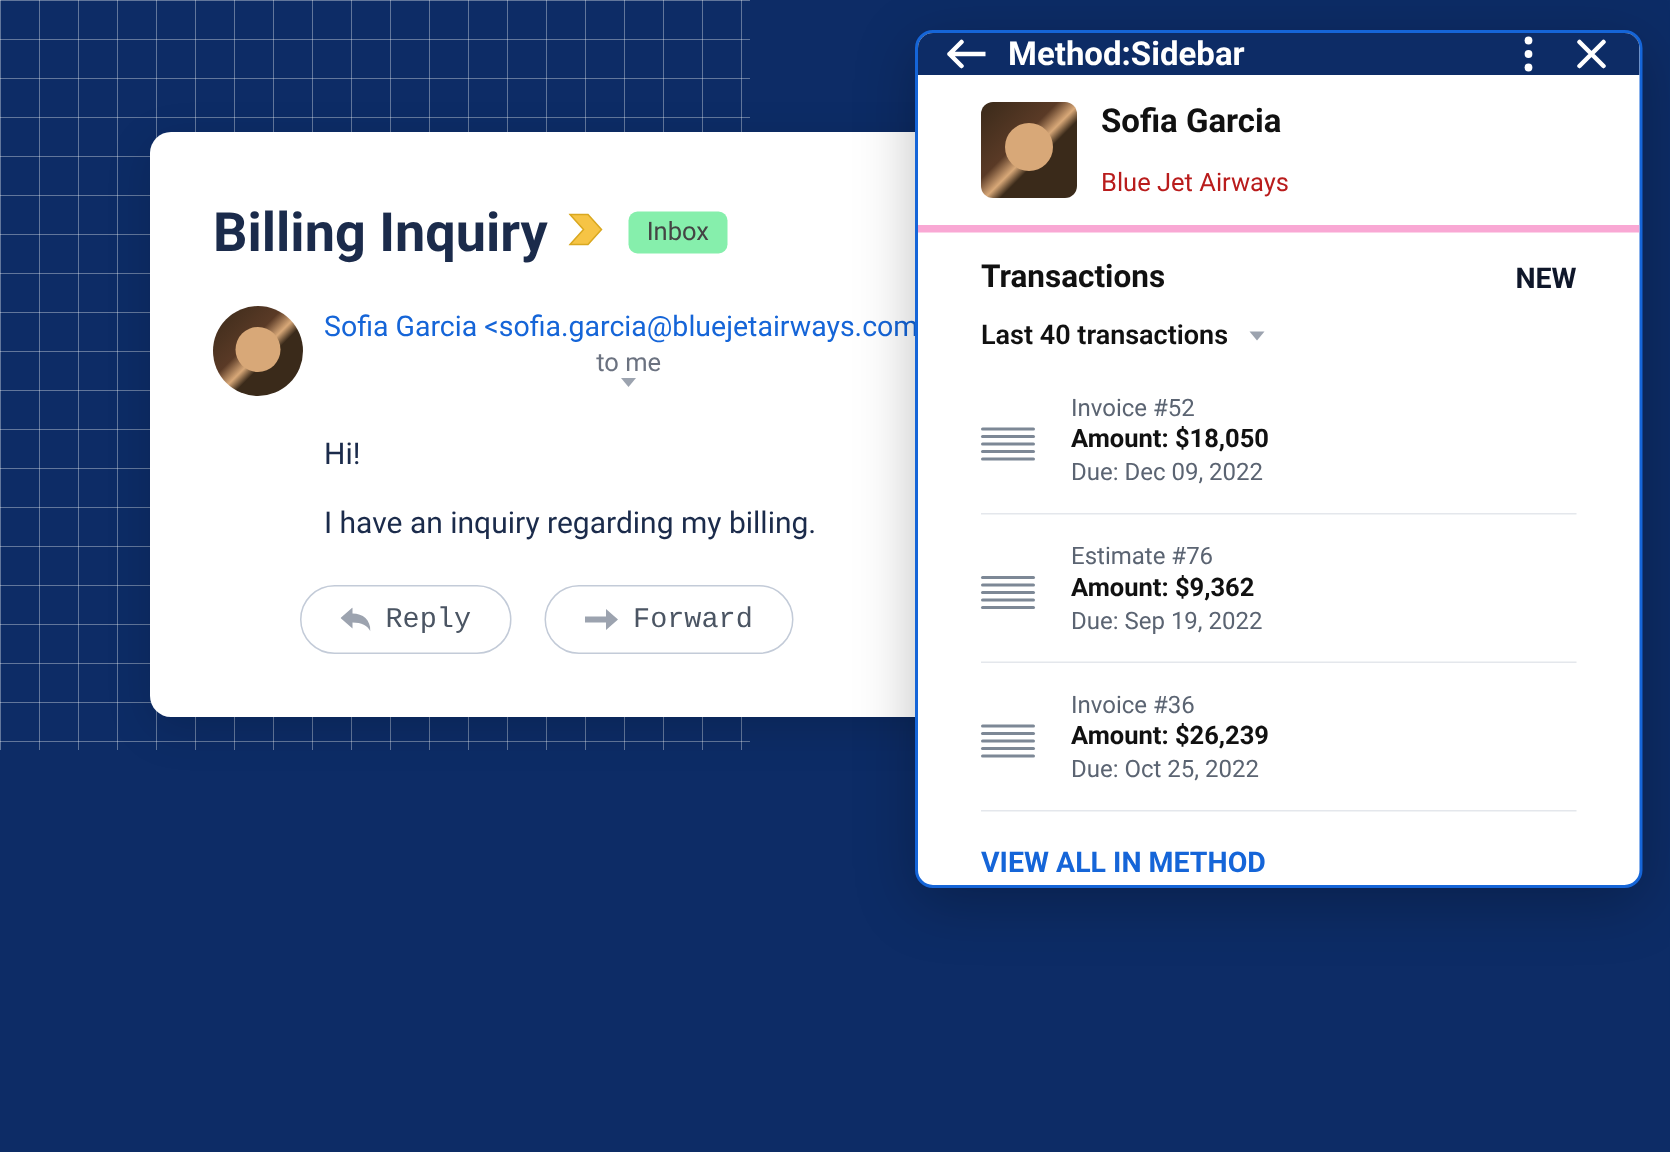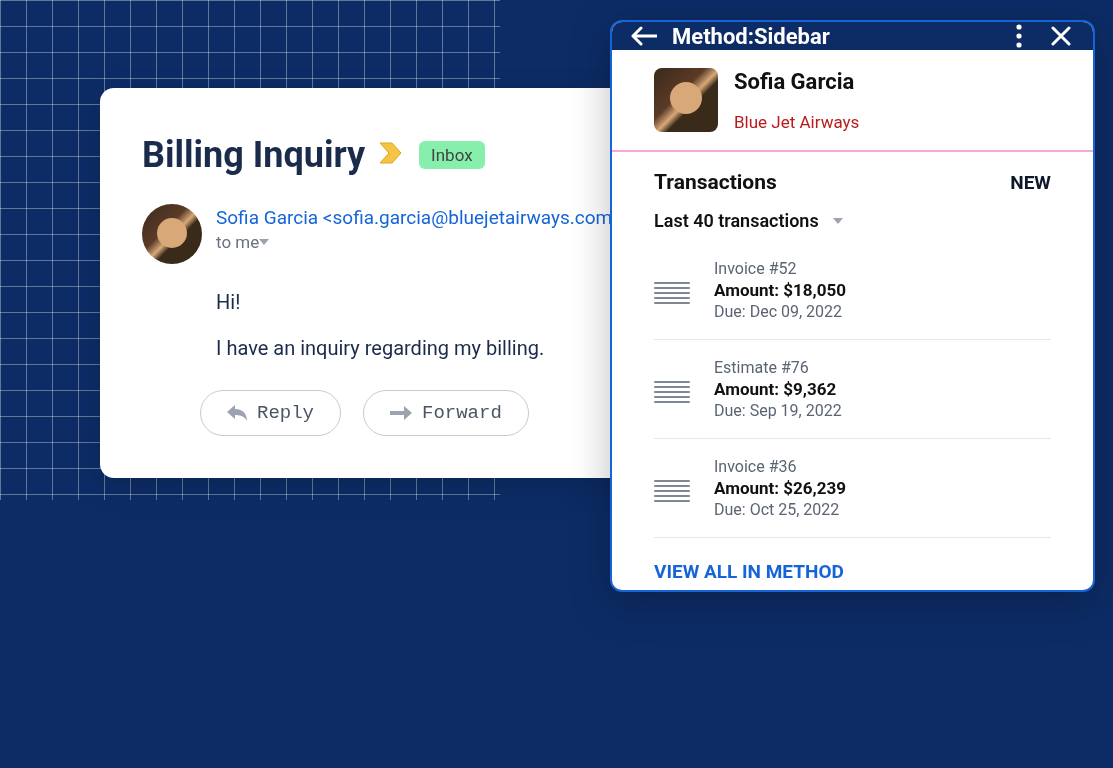--- a/index.html
+++ b/index.html
@@ -85,20 +85,21 @@
     color: #1565d8;
     font-size: 19px;
     margin-bottom: 3px;
   }
   .to-line {
     color: #6b7280;
     font-size: 17px;
     display: flex;
     align-items: center;
     gap: 0;
+    flex-direction: column;
   }
   .caret-down {
     width:0;height:0;
     border-left:5px solid transparent;
     border-right:5px solid transparent;
     border-top:6px solid #9ca3af;
   }
 
   .email-body {
     margin-left: 74px;
@@ -163,21 +164,21 @@
     display:flex;align-items:center;justify-content:center;
     cursor:pointer;
   }
   .back-arrow, .kebab-dots, .close-x { color:#fff; }
 
   .contact-block {
     display:flex;
     align-items:center;
     gap: 16px;
     padding: 18px 42px;
-    border-bottom: 2px solid #f9a8d4;
+    border-bottom: 5px solid #f9a8d4;
   }
   .avatar-sq {
     width: 64px; height: 64px;
     border-radius: 8px;
     overflow: hidden;
     background: linear-gradient(135deg, #3a2a1a 0%, #5a3a26 40%, #d8a878 52%, #3a2a1a 60%);
     position:relative;
     flex-shrink:0;
   }
   .avatar-sq::after{

